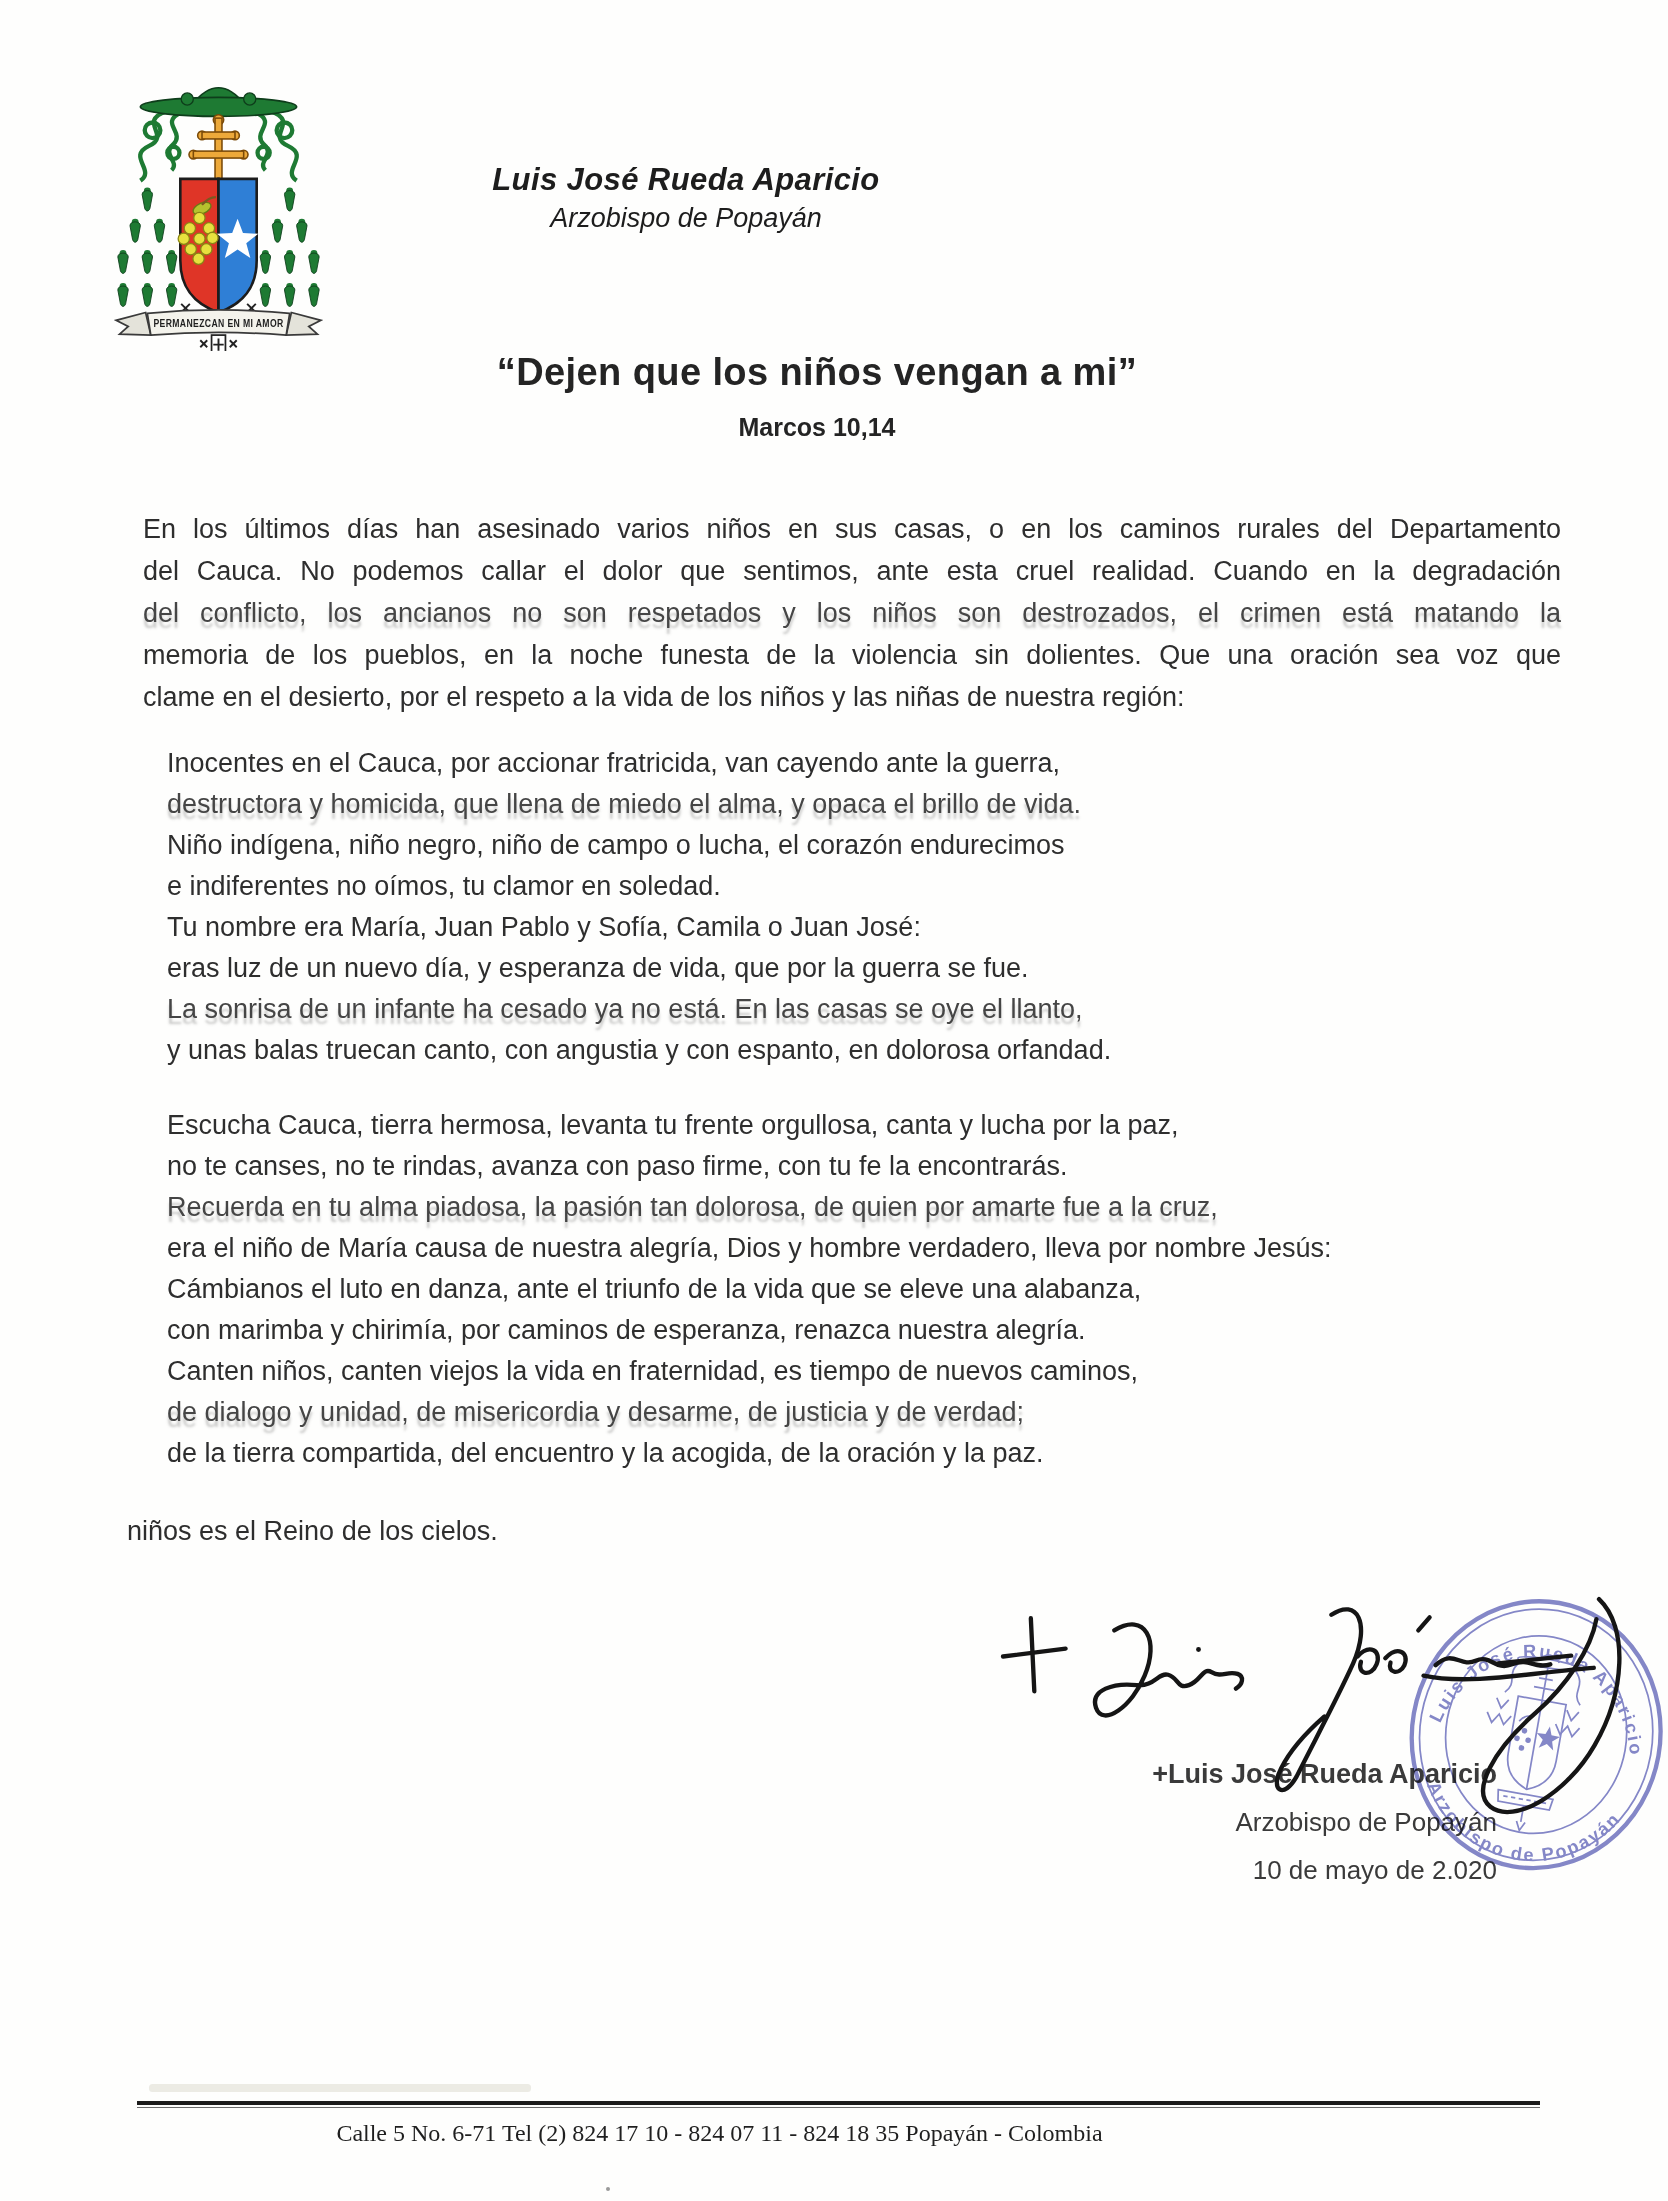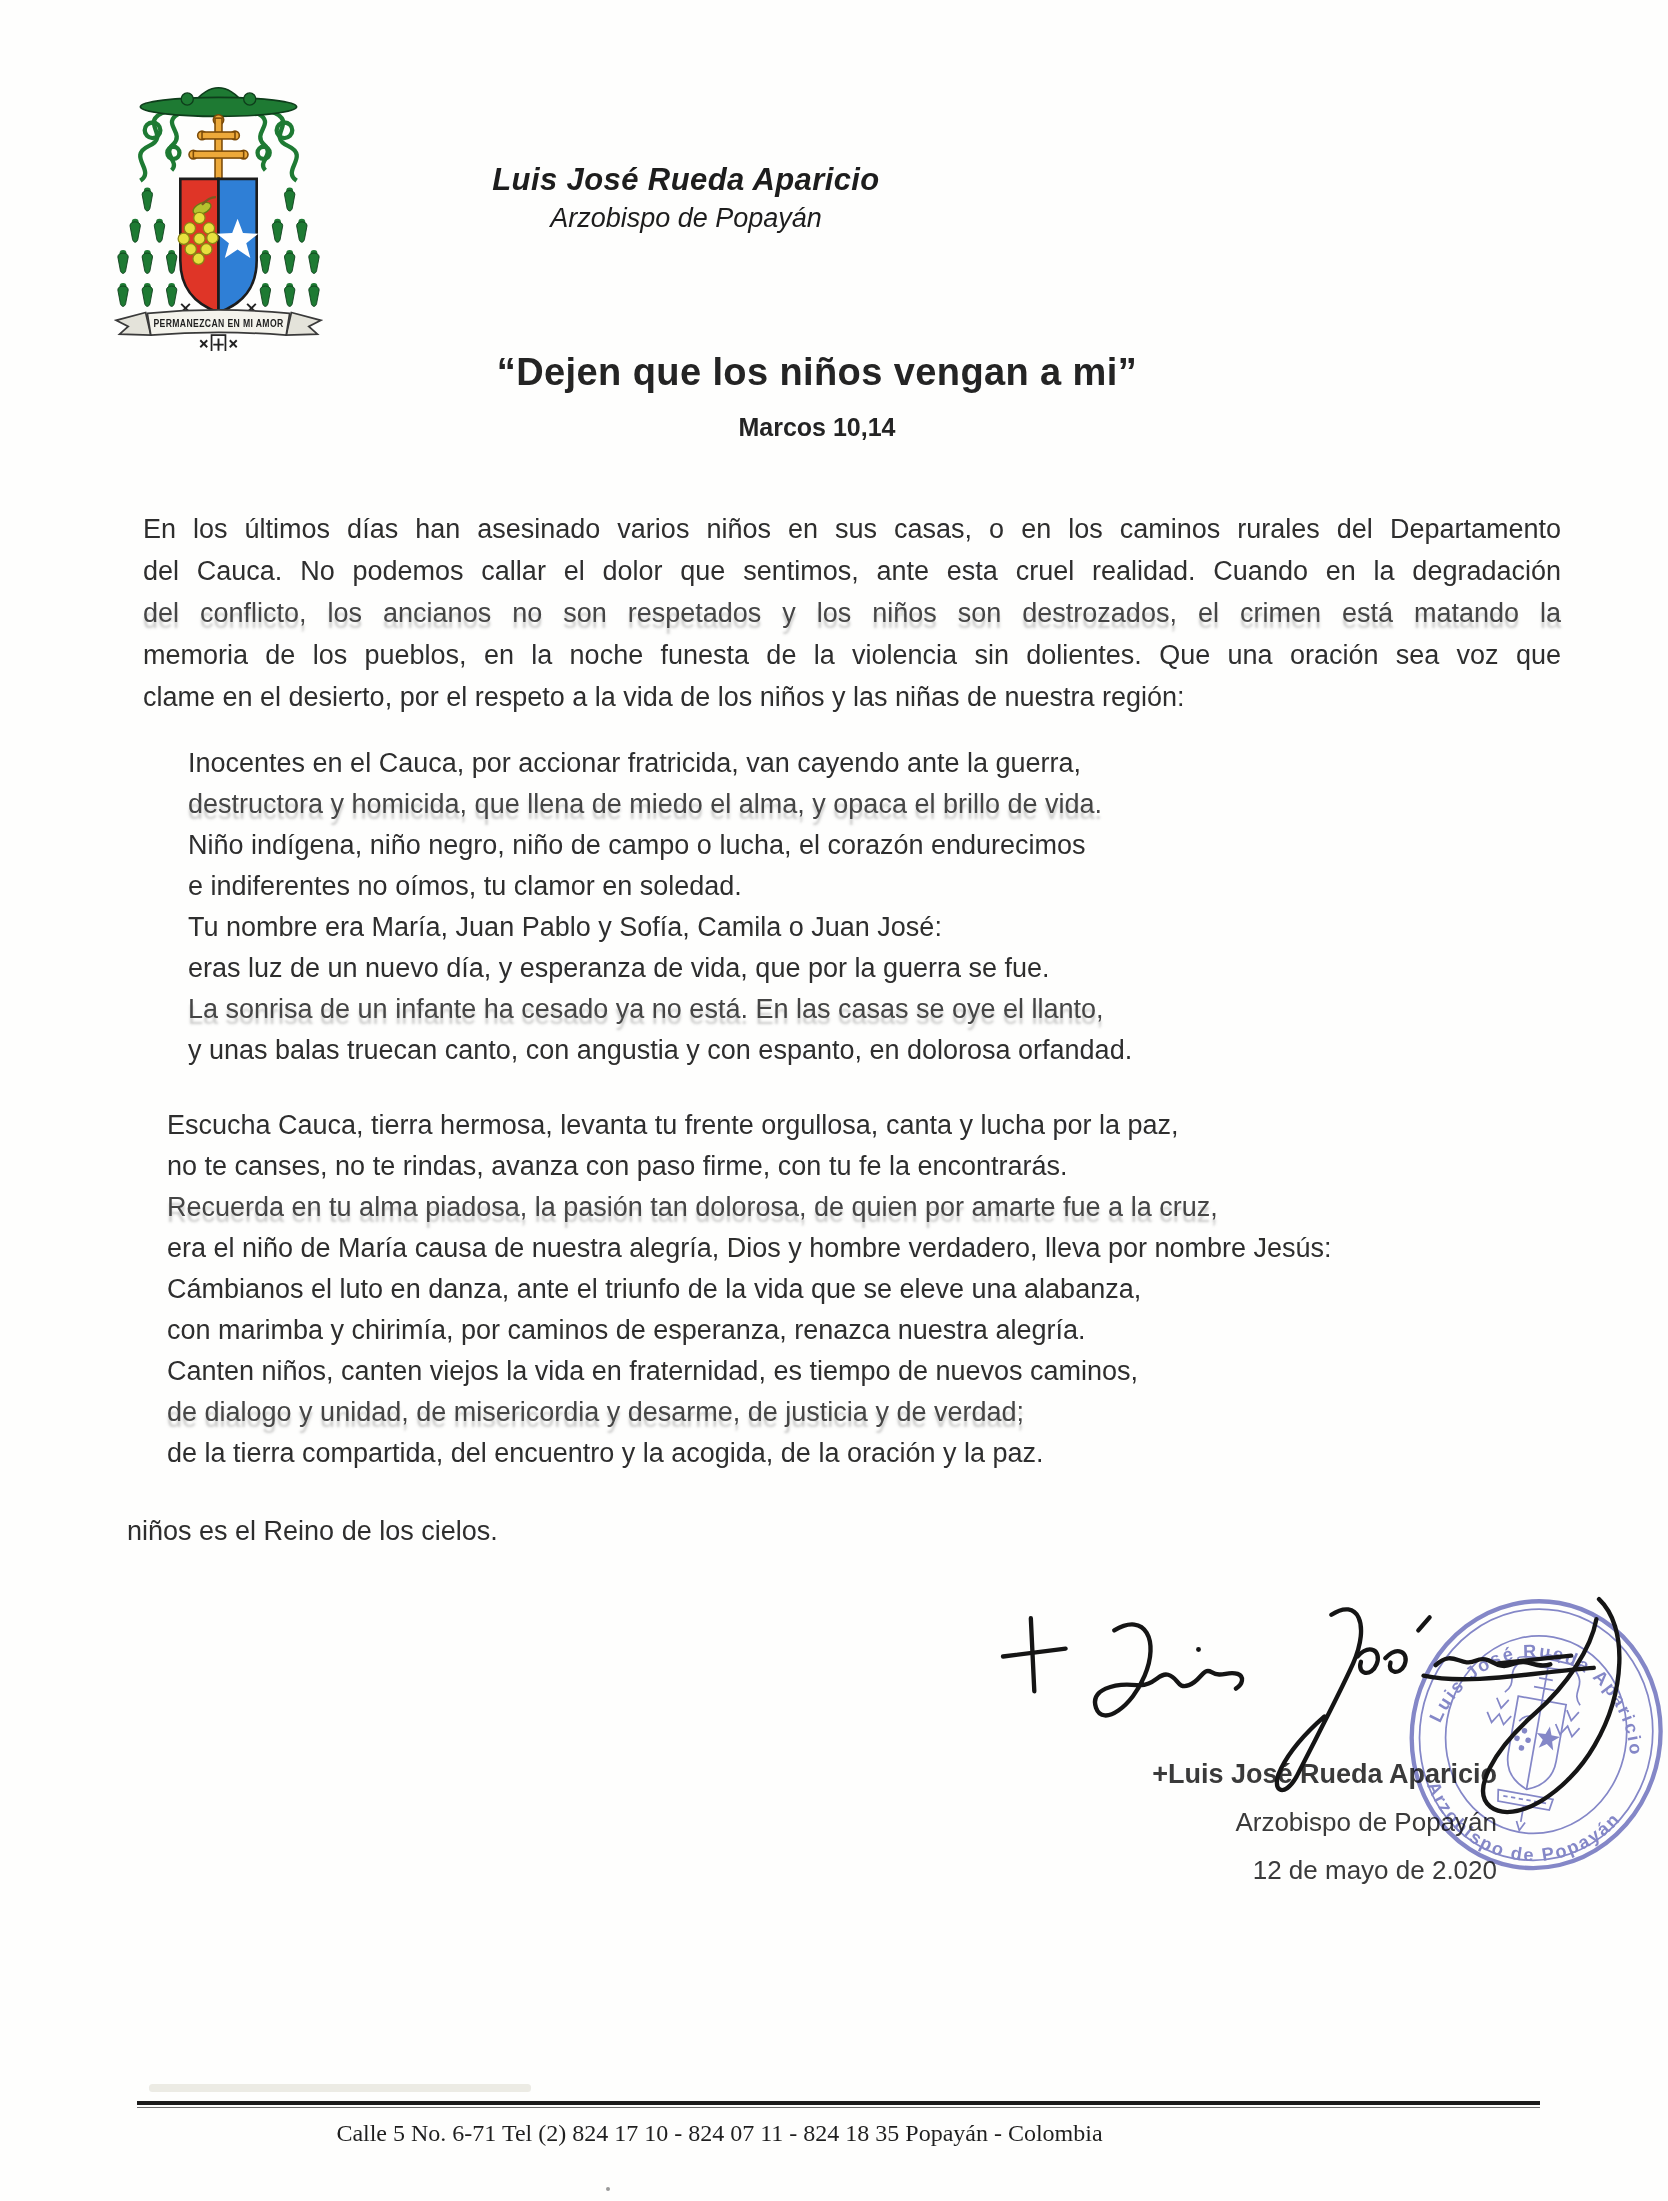--- a/index.html
+++ b/index.html
@@ -14,21 +14,21 @@
   .title-block{position:absolute;left:122px;top:351px;width:1390px;text-align:center;color:#242424;}
   .doc-title{font-size:38px;font-weight:bold;letter-spacing:0.4px;}
   .doc-ref{font-size:25px;font-weight:bold;margin-top:19px;}
   
   .para{position:absolute;width:1418px;left:127px;font-size:27px;line-height:42px;}
   .para1{top:508px;margin-left:16px;}
   .closing{top:1510px;}
   .p-just .line{text-align:justify;text-align-last:justify;}
   .p-just .line:last-child{text-align-last:left;}
   .stanza{position:absolute;left:167px;font-size:27px;line-height:41px;white-space:nowrap;}
-  .stanza1{top:743px;margin-left:21px;}
+  .stanza1{top:743px;}
   .stanza2{top:1105px;}
   
   .para1 .line:nth-child(3),
   .stanza1 .line:nth-child(2),
   .stanza1 .line:nth-child(7),
   .stanza2 .line:nth-child(3),
   .stanza2 .line:nth-child(8){color:#454545;text-shadow:0 6px 2.6px rgba(110,110,110,.38);}
   
   .sig-block{position:absolute;right:172px;top:1750px;text-align:right;color:#3a3a3a;z-index:2;}
   .sig-name{font-size:27px;font-weight:bold;line-height:48px;}
@@ -188,21 +188,21 @@
       <div class="line">de dialogo y unidad, de misericordia y desarme, de justicia y de verdad;</div>
       <div class="line">de la tierra compartida, del encuentro y la acogida, de la oración y la paz.</div>
     </div>
   <div class="para closing p-just">
       <div class="line">niños es el Reino de los cielos.</div>
     </div>
 
   <div class="sig-block">
     <div class="sig-name">+Luis José Rueda Aparicio</div>
     <div class="sig-role">Arzobispo de Popayán</div>
-    <div class="sig-date">12 de mayo de 2.020</div>
+    <div class="sig-date">10 de mayo de 2.020</div>
   </div>
 
   <svg class="stamp" viewBox="0 0 304 326">
     <g fill="none" stroke="#7b7ec5">
       <ellipse cx="152" cy="162" rx="143" ry="154" stroke-width="5"></ellipse>
       <ellipse cx="152" cy="162" rx="134" ry="145" stroke-width="2"></ellipse>
       <ellipse cx="152" cy="162" rx="104" ry="114" stroke-width="2"></ellipse>
     </g>
     <defs>
       <path id="stArcT" d="M40,174 A114,124 0 0 1 264,174" fill="none"></path>

